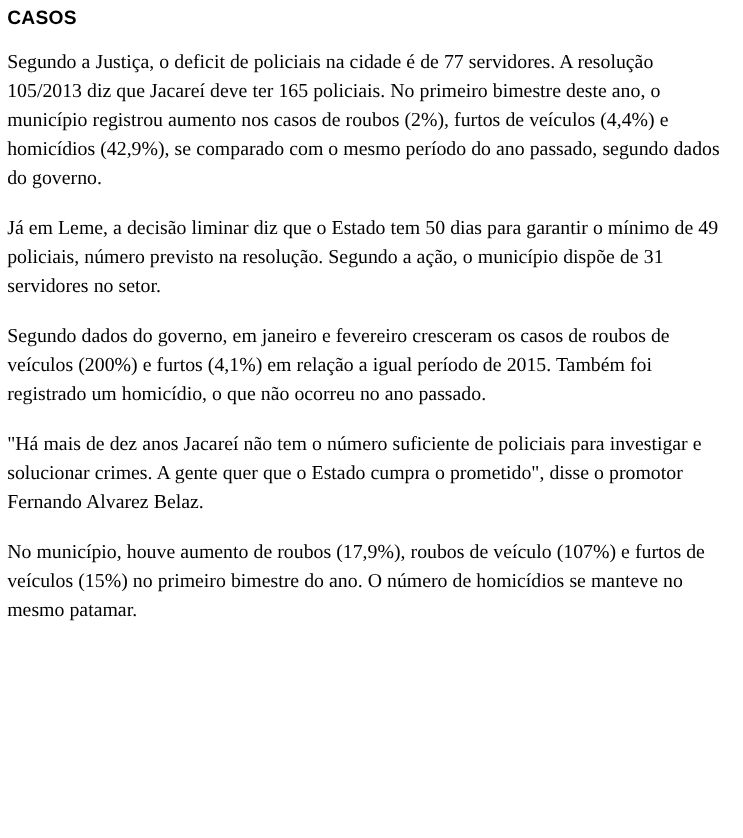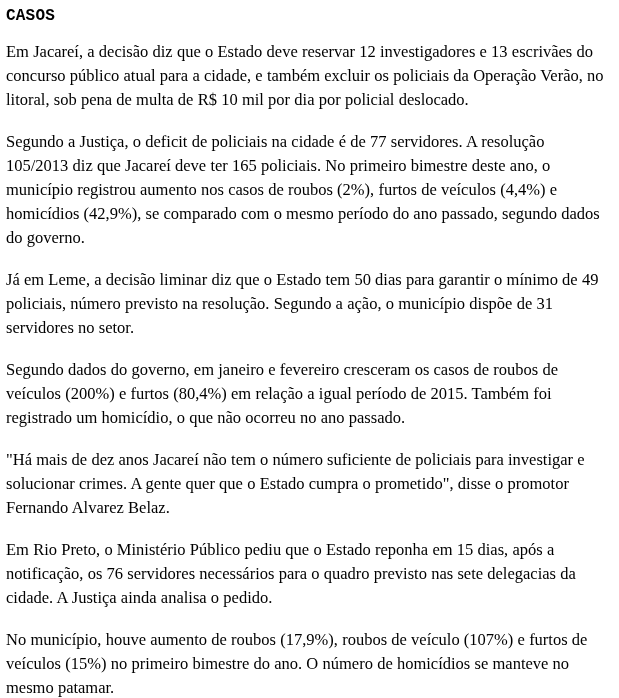--- a/index.html
+++ b/index.html
@@ -12,21 +12,21 @@
     background: #ffffff;
     font-family: "Liberation Serif", serif;
     color: #000000;
     overflow: hidden;
   }
   .article {
     padding: 6px 10px 0 6px;
     box-sizing: border-box;
   }
   .article-heading {
-    font-family: Liberation Mono, monospace;
+    font-family: Liberation Sans, sans-serif;
     font-weight: bold;
     font-size: 16px;
     line-height: 20px;
     margin: 0 0 14px 0;
     letter-spacing: 0.2px;
   }
   .para {
     font-size: 16.5px;
     line-height: 24px;
     margin: 0 0 18px 0;
@@ -35,20 +35,18 @@
   }
   .para:last-child {
     margin-bottom: 0;
   }
 </style>
 </head>
 <body>
 
 <div class="article">
   <h1 class="article-heading">CASOS</h1>
-  <p class="para">Em Jacareí, a decisão diz que o Estado deve reservar 12 investigadores e 13 escrivães do concurso público atual para a cidade, e também excluir os policiais da Operação Verão, no litoral, sob pena de multa de R$ 10 mil por dia por policial deslocado.</p>
   <p class="para">Segundo a Justiça, o deficit de policiais na cidade é de 77 servidores. A resolução 105/2013 diz que Jacareí deve ter 165 policiais. No primeiro bimestre deste ano, o município registrou aumento nos casos de roubos (2%), furtos de veículos (4,4%) e homicídios (42,9%), se comparado com o mesmo período do ano passado, segundo dados do governo.</p>
   <p class="para">Já em Leme, a decisão liminar diz que o Estado tem 50 dias para garantir o mínimo de 49 policiais, número previsto na resolução. Segundo a ação, o município dispõe de 31 servidores no setor.</p>
-  <p class="para">Segundo dados do governo, em janeiro e fevereiro cresceram os casos de roubos de veículos (200%) e furtos (80,4%) em relação a igual período de 2015. Também foi registrado um homicídio, o que não ocorreu no ano passado.</p>
+  <p class="para">Segundo dados do governo, em janeiro e fevereiro cresceram os casos de roubos de veículos (200%) e furtos (4,1%) em relação a igual período de 2015. Também foi registrado um homicídio, o que não ocorreu no ano passado.</p>
   <p class="para">"Há mais de dez anos Jacareí não tem o número suficiente de policiais para investigar e solucionar crimes. A gente quer que o Estado cumpra o prometido", disse o promotor Fernando Alvarez Belaz.</p>
-  <p class="para">Em Rio Preto, o Ministério Público pediu que o Estado reponha em 15 dias, após a notificação, os 76 servidores necessários para o quadro previsto nas sete delegacias da cidade. A Justiça ainda analisa o pedido.</p>
   <p class="para">No município, houve aumento de roubos (17,9%), roubos de veículo (107%) e furtos de veículos (15%) no primeiro bimestre do ano. O número de homicídios se manteve no mesmo patamar.</p>
 </div>
 
 </body></html>

